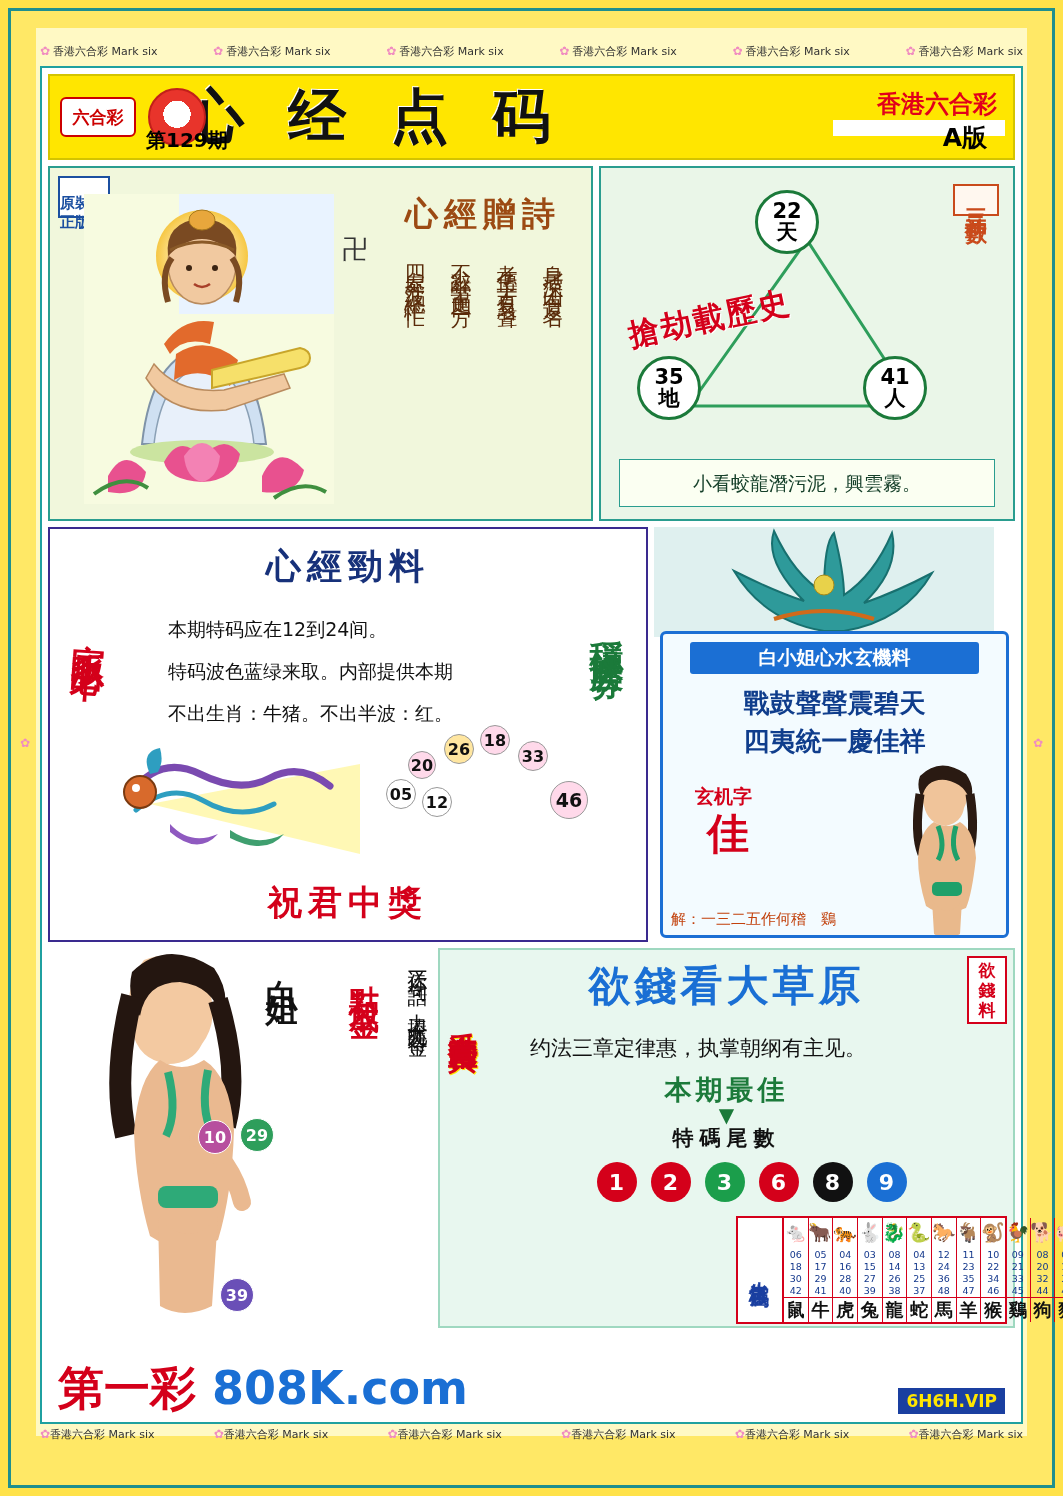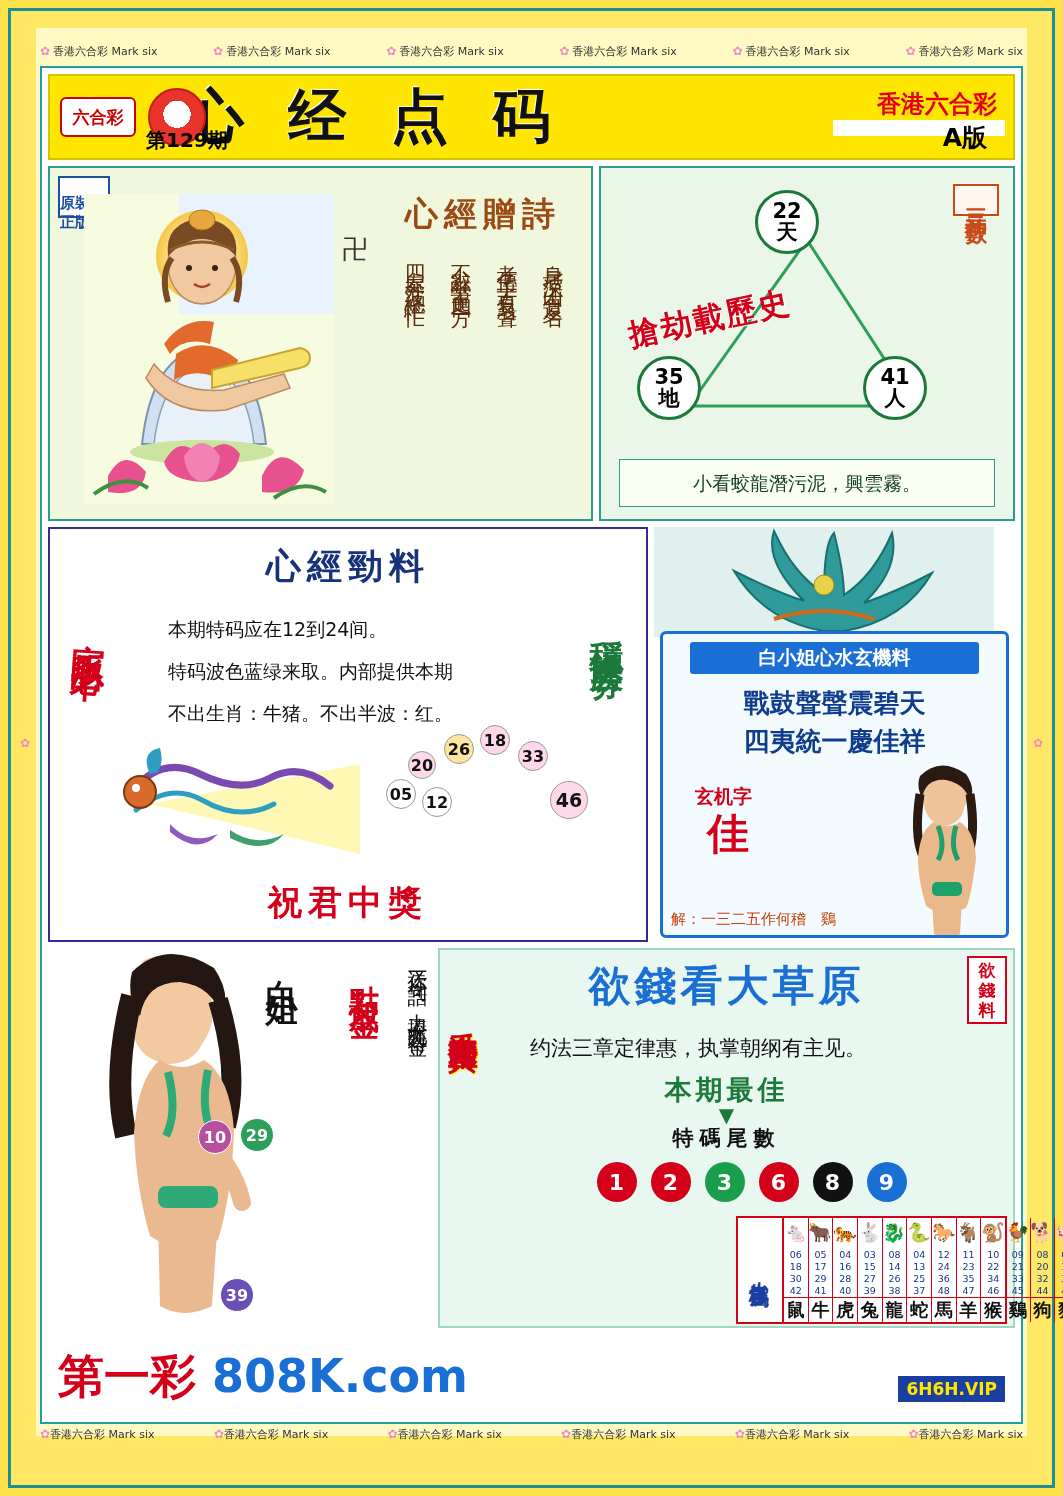--- a/index.html
+++ b/index.html
@@ -337,21 +337,21 @@
   .z-col { flex:1; border-right:1px solid #d4001a; display:flex; flex-direction:column; }
   .z-col:last-child { border-right:none; }
   .z-ani { height:30px; display:flex; align-items:center; justify-content:center; font-size:19px; }
   .z-nums { flex:1; font-size:9.5px; color:#14388c; text-align:center; line-height:12px; padding-top:2px; }
   .z-nums span { display:inline-block; margin:0 1px; }
   .z-name { height:26px; display:flex; align-items:center; justify-content:center;
             font-size:18px; font-weight:bold; color:#111; border-top:1px solid #d4001a; }
 
   
   .footer {
-    position:absolute; left:0; right:0; bottom:12px; height:64px;
+    position:absolute; left:0; right:0; bottom:0; height:64px;
     display:flex; align-items:center;
   }
   .foot-text {
     position:absolute; left:16px; bottom:2px;
     font-size:46px; font-weight:bold; color:#d4001a;
     font-family:"DejaVu Sans","Liberation Sans",sans-serif;
     letter-spacing:0;
     text-shadow:2px 2px 0 #fff;
   }
   .foot-text .dom { color:#1a6fd4; }

